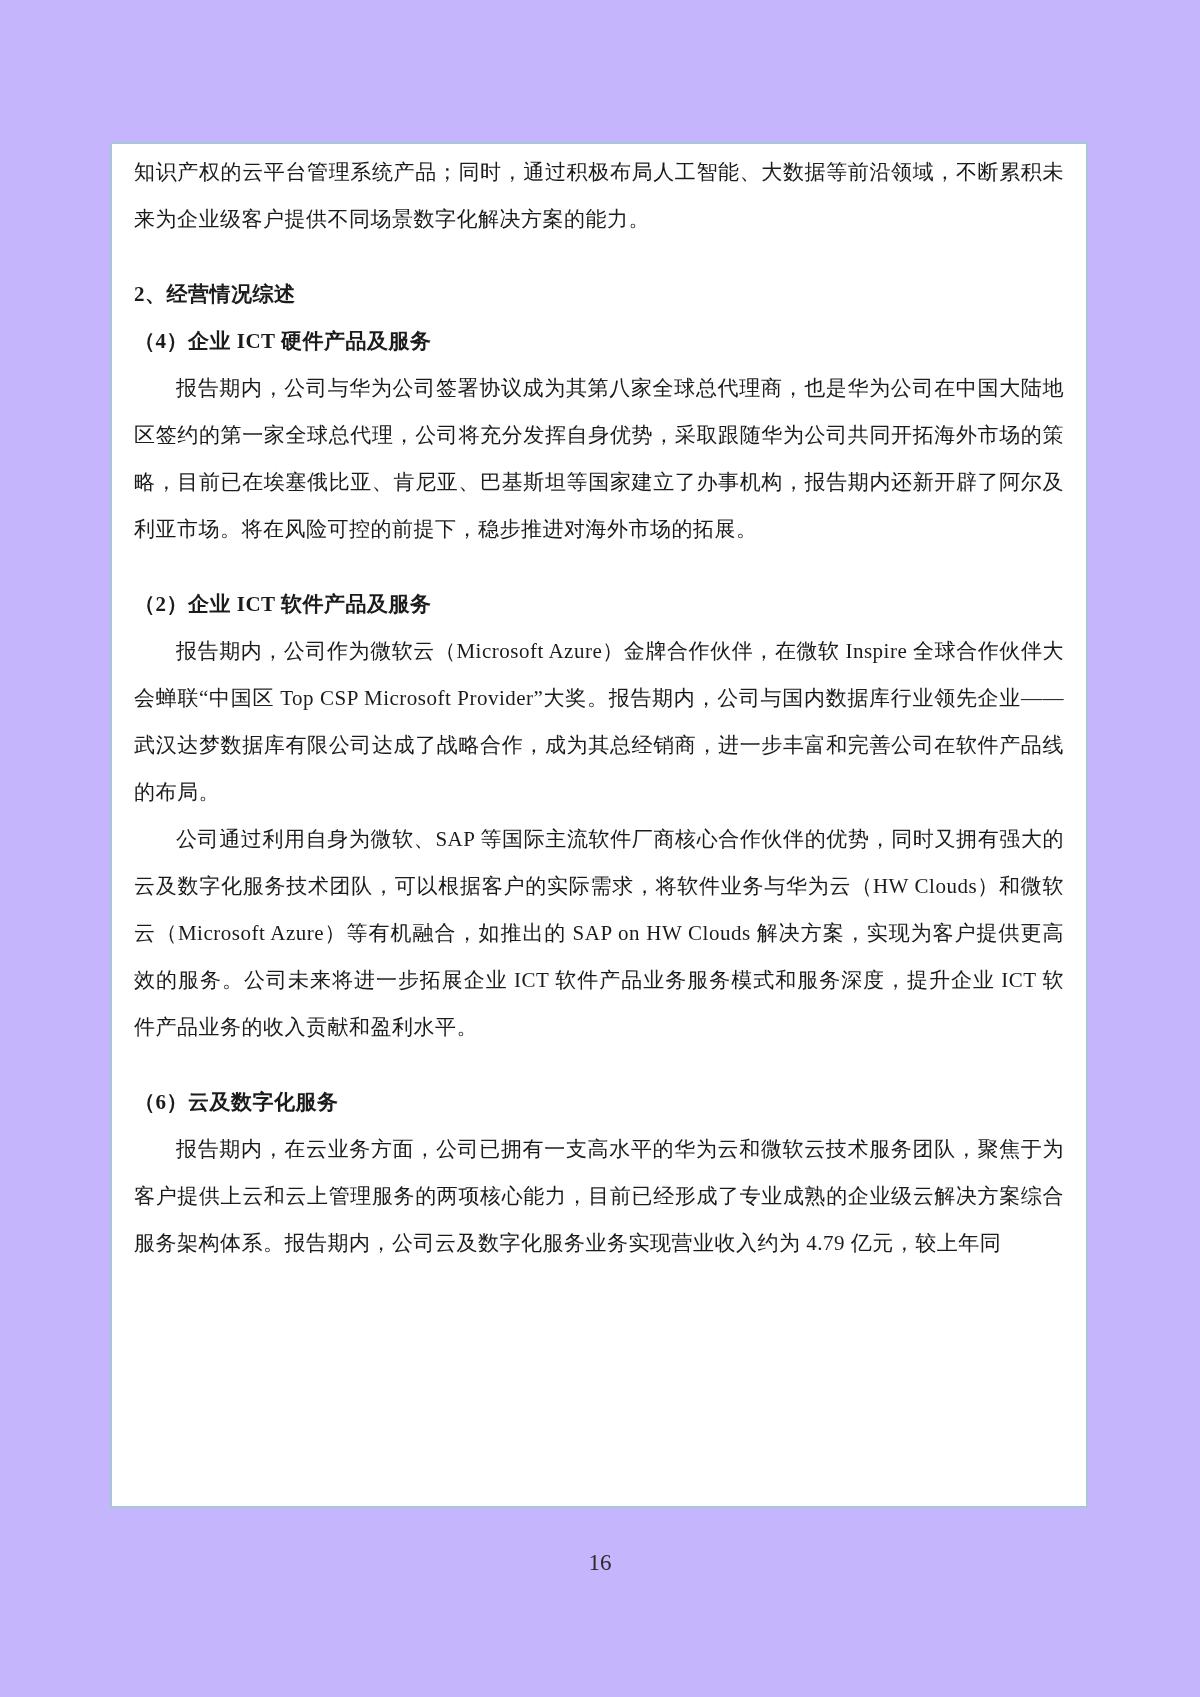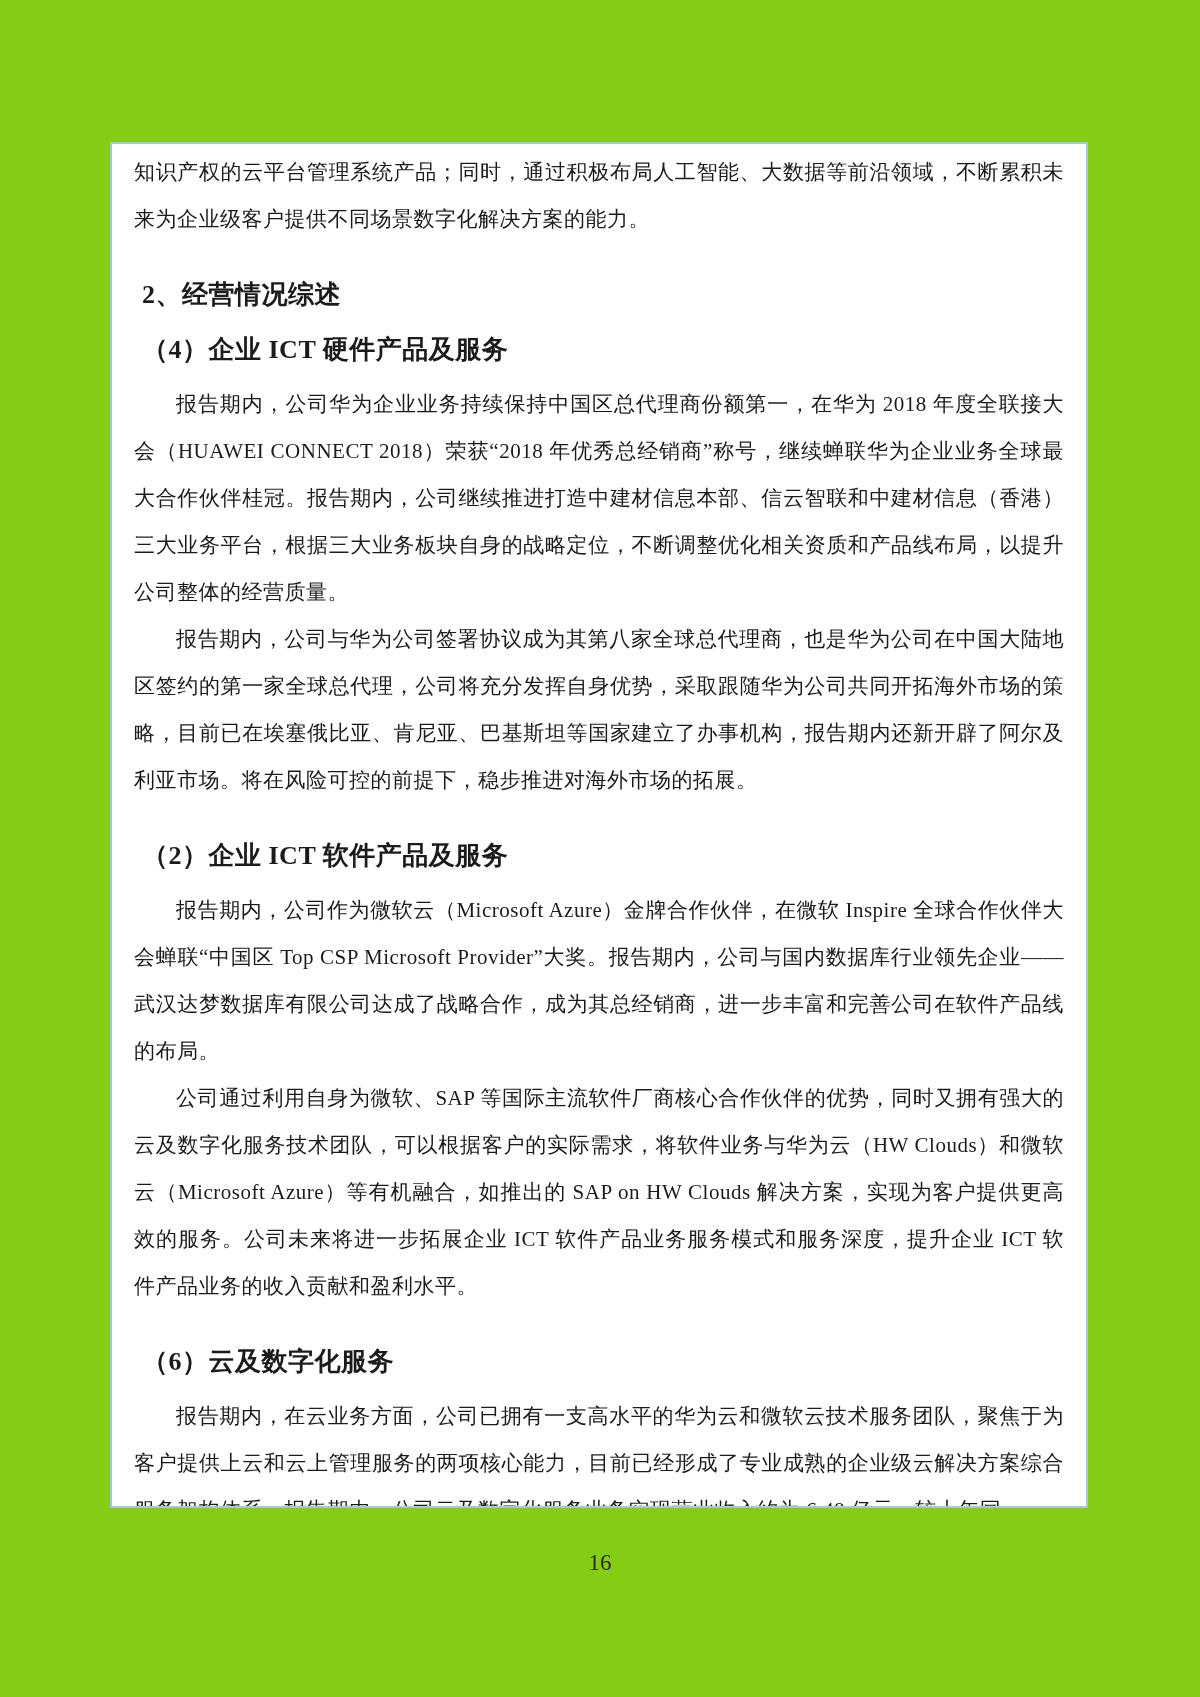--- a/index.html
+++ b/index.html
@@ -10,21 +10,21 @@
     width: 1200px;
     height: 1697px;
     background: #ffffff;
     position: relative;
     font-family: "Liberation Serif", "DejaVu Serif", serif;
     color: #1b1b1b;
   }
   .page {
     position: absolute;
     inset: 0;
-    background: #84cc16;
+    background: #c4b5fd;
   }
   .content-box {
     position: absolute;
     left: 110px;
     top: 142px;
     width: 978px;
     height: 1366px;
     border: 2px solid #a9c6d9;
     box-sizing: border-box;
     padding: 5px 22px 0 22px;
@@ -36,22 +36,22 @@
     font-size: 21px;
     line-height: 47px;
     text-align: justify;
     text-indent: 42px;
     letter-spacing: 0.5px;
   }
   .para.no-indent {
     text-indent: 0;
   }
   .heading {
-    margin: 8px;
-    font-size: 26px;
+    margin: 0;
+    font-size: 21px;
     line-height: 47px;
     font-weight: bold;
     letter-spacing: 0.5px;
   }
   .heading.spaced {
     margin-top: 28px;
   }
   .page-number {
     position: absolute;
     left: 0;
@@ -68,31 +68,30 @@
 <div class="page">
 
   <div class="content-box">
 
     <p class="para no-indent">知识产权的云平台管理系统产品；同时，通过积极布局人工智能、大数据等前沿领域，不断累积未来为企业级客户提供不同场景数字化解决方案的能力。</p>
 
     <h2 class="heading spaced">2、经营情况综述</h2>
 
     <h3 class="heading">（4）企业 ICT 硬件产品及服务</h3>
 
-    <p class="para">报告期内，公司华为企业业务持续保持中国区总代理商份额第一，在华为 2018 年度全联接大会（HUAWEI CONNECT 2018）荣获“2018 年优秀总经销商”称号，继续蝉联华为企业业务全球最大合作伙伴桂冠。报告期内，公司继续推进打造中建材信息本部、信云智联和中建材信息（香港）三大业务平台，根据三大业务板块自身的战略定位，不断调整优化相关资质和产品线布局，以提升公司整体的经营质量。</p>
 
     <p class="para">报告期内，公司与华为公司签署协议成为其第八家全球总代理商，也是华为公司在中国大陆地区签约的第一家全球总代理，公司将充分发挥自身优势，采取跟随华为公司共同开拓海外市场的策略，目前已在埃塞俄比亚、肯尼亚、巴基斯坦等国家建立了办事机构，报告期内还新开辟了阿尔及利亚市场。将在风险可控的前提下，稳步推进对海外市场的拓展。</p>
 
     <h3 class="heading spaced">（2）企业 ICT 软件产品及服务</h3>
 
     <p class="para">报告期内，公司作为微软云（Microsoft Azure）金牌合作伙伴，在微软 Inspire 全球合作伙伴大会蝉联“中国区 Top CSP Microsoft Provider”大奖。报告期内，公司与国内数据库行业领先企业——武汉达梦数据库有限公司达成了战略合作，成为其总经销商，进一步丰富和完善公司在软件产品线的布局。</p>
 
     <p class="para">公司通过利用自身为微软、SAP 等国际主流软件厂商核心合作伙伴的优势，同时又拥有强大的云及数字化服务技术团队，可以根据客户的实际需求，将软件业务与华为云（HW Clouds）和微软云（Microsoft Azure）等有机融合，如推出的 SAP on HW Clouds 解决方案，实现为客户提供更高效的服务。公司未来将进一步拓展企业 ICT 软件产品业务服务模式和服务深度，提升企业 ICT 软件产品业务的收入贡献和盈利水平。</p>
 
     <h3 class="heading spaced">（6）云及数字化服务</h3>
 
-    <p class="para">报告期内，在云业务方面，公司已拥有一支高水平的华为云和微软云技术服务团队，聚焦于为客户提供上云和云上管理服务的两项核心能力，目前已经形成了专业成熟的企业级云解决方案综合服务架构体系。报告期内，公司云及数字化服务业务实现营业收入约为 6.48 亿元，较上年同</p>
+    <p class="para">报告期内，在云业务方面，公司已拥有一支高水平的华为云和微软云技术服务团队，聚焦于为客户提供上云和云上管理服务的两项核心能力，目前已经形成了专业成熟的企业级云解决方案综合服务架构体系。报告期内，公司云及数字化服务业务实现营业收入约为 4.79 亿元，较上年同</p>
 
   </div>
 
   <div class="page-number">16</div>
 
 </div>
 
 </body></html>

